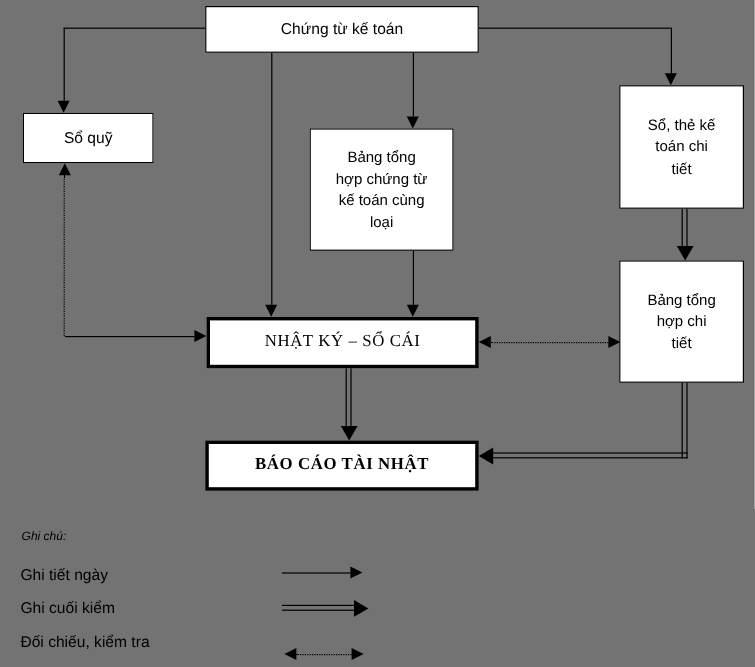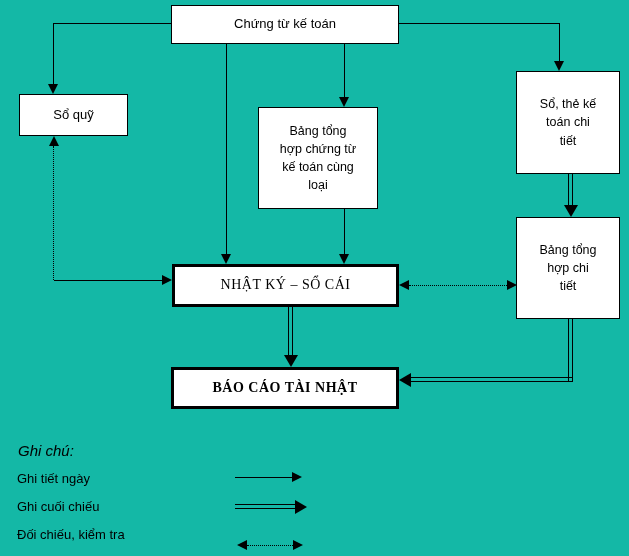--- a/index.html
+++ b/index.html
@@ -1,17 +1,17 @@
 <!DOCTYPE html>
 <html><head>
 <meta charset="utf-8">
 <style>
   html,body{margin:0;padding:0;background:#ffffff;}
   body{font-family:"Liberation Sans","DejaVu Sans",sans-serif;color:#000;}
-  .canvas{position:relative;width:629px;height:556px;background:#14b8a6;overflow:hidden;}
+  .canvas{position:relative;width:629px;height:556px;background:#737373;overflow:hidden;}
 
   
   .box{position:absolute;border:1px solid #000;background:#fff;display:flex;
        align-items:center;justify-content:center;text-align:center;
        font-size:13px;line-height:1.45;box-sizing:border-box;}
   .box .lbl{white-space:pre-line;}
   .box.thick{border-width:3px;}
   .box.big-caps{font-size:14px;letter-spacing:0.5px;font-family:Liberation Serif, serif;}
   .box.bold{font-weight:bold;}
 
@@ -29,21 +29,21 @@
   .arr{position:absolute;width:0;height:0;}
   .a-down {border-left:5px solid transparent;border-right:5px solid transparent;border-top:10px solid #000;}
   .a-up   {border-left:5px solid transparent;border-right:5px solid transparent;border-bottom:10px solid #000;}
   .a-right{border-top:5px solid transparent;border-bottom:5px solid transparent;border-left:10px solid #000;}
   .a-left {border-top:5px solid transparent;border-bottom:5px solid transparent;border-right:10px solid #000;}
   .a-down-big {border-left:7px solid transparent;border-right:7px solid transparent;border-top:12px solid #000;}
   .a-right-big{border-top:7px solid transparent;border-bottom:7px solid transparent;border-left:12px solid #000;}
   .a-left-big {border-top:7px solid transparent;border-bottom:7px solid transparent;border-right:12px solid #000;}
 
   
-  .legend-title{position:absolute;font-size:15px;font-style:italic;}
+  .legend-title{position:absolute;font-size:10px;font-style:italic;}
   .legend-label{position:absolute;font-size:13px;}
 </style>
 </head>
 <body>
 
 <div class="canvas">
 
   <div class="box" style="left:171px;top:5px;width:228px;height:39px;">
     <span class="lbl">Chứng từ kế toán</span>
   </div>
@@ -114,21 +114,21 @@
   <div class="dbl-v" style="left:568px;top:319px;height:63px;"></div>
   <div class="dbl-h" style="left:405px;top:377px;width:168px;"></div>
   <div class="arr a-left-big" style="left:399px;top:373px;"></div>
 
   <div class="legend-title" style="left:18px;top:442px;">Ghi chú:</div>
 
   <div class="legend-label" style="left:17px;top:471px;">Ghi tiết ngày</div>
   <div class="hline" style="left:235px;top:477px;width:57px;"></div>
   <div class="arr a-right" style="left:292px;top:472px;"></div>
 
-  <div class="legend-label" style="left:17px;top:499px;">Ghi cuối chiếu</div>
+  <div class="legend-label" style="left:17px;top:499px;">Ghi cuối kiểm</div>
   <div class="dbl-h" style="left:235px;top:504px;width:60px;"></div>
   <div class="arr a-right-big" style="left:295px;top:500px;"></div>
 
   <div class="legend-label" style="left:17px;top:527px;">Đối chiếu, kiểm tra</div>
   <div class="arr a-left" style="left:237px;top:540px;"></div>
   <div class="dot-h" style="left:247px;top:545px;width:46px;"></div>
   <div class="arr a-right" style="left:293px;top:540px;"></div>
 
 </div>
 

